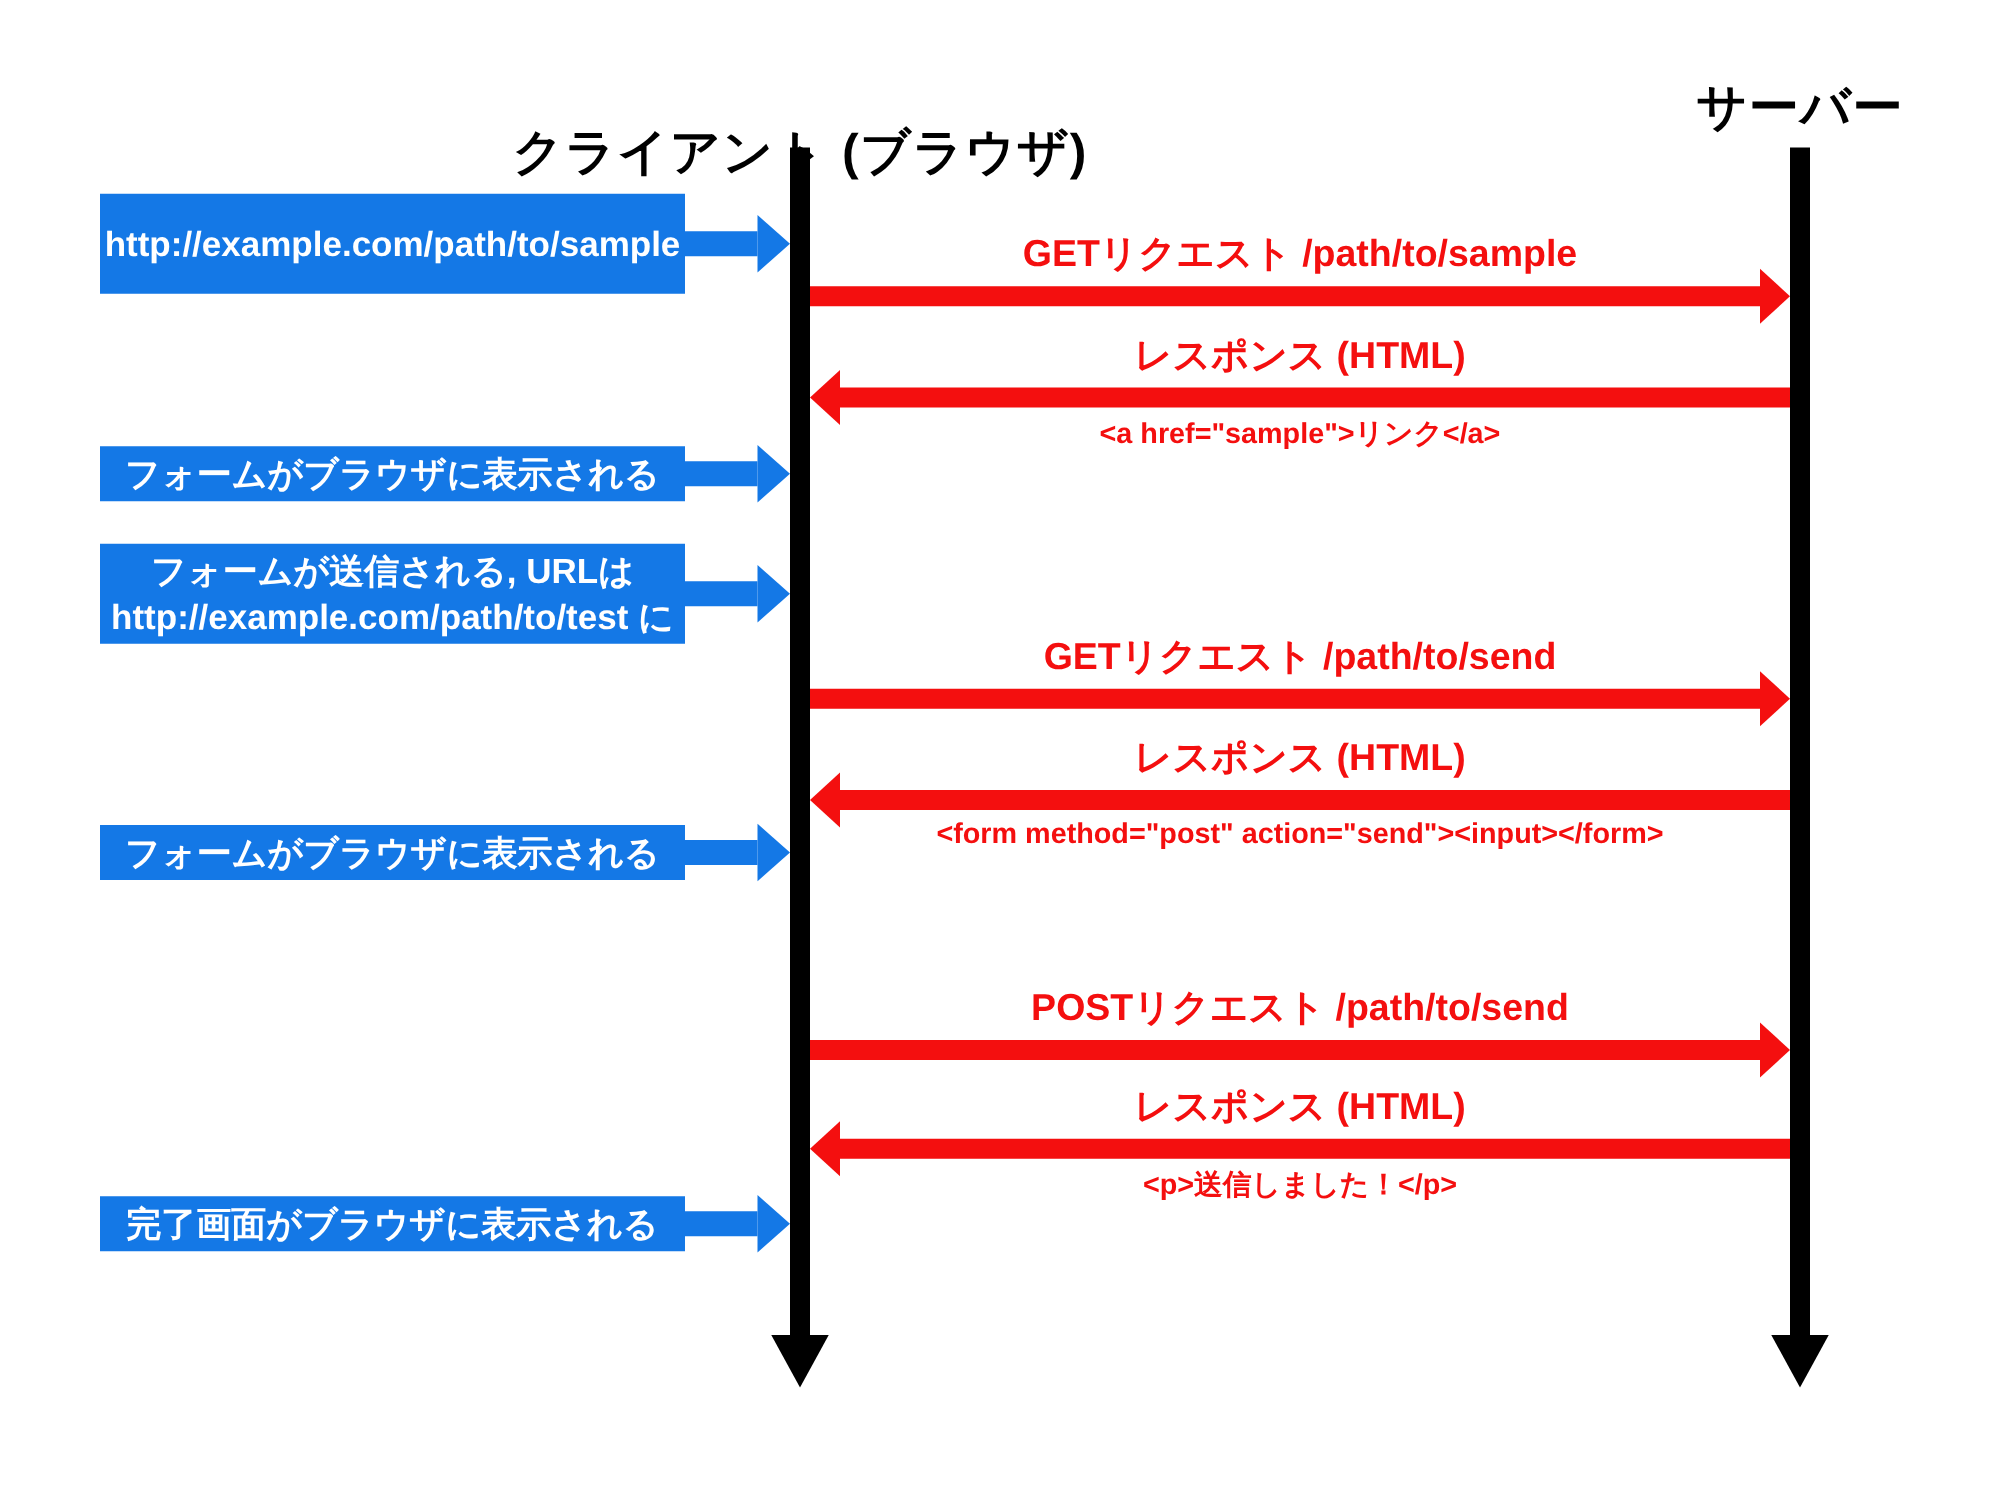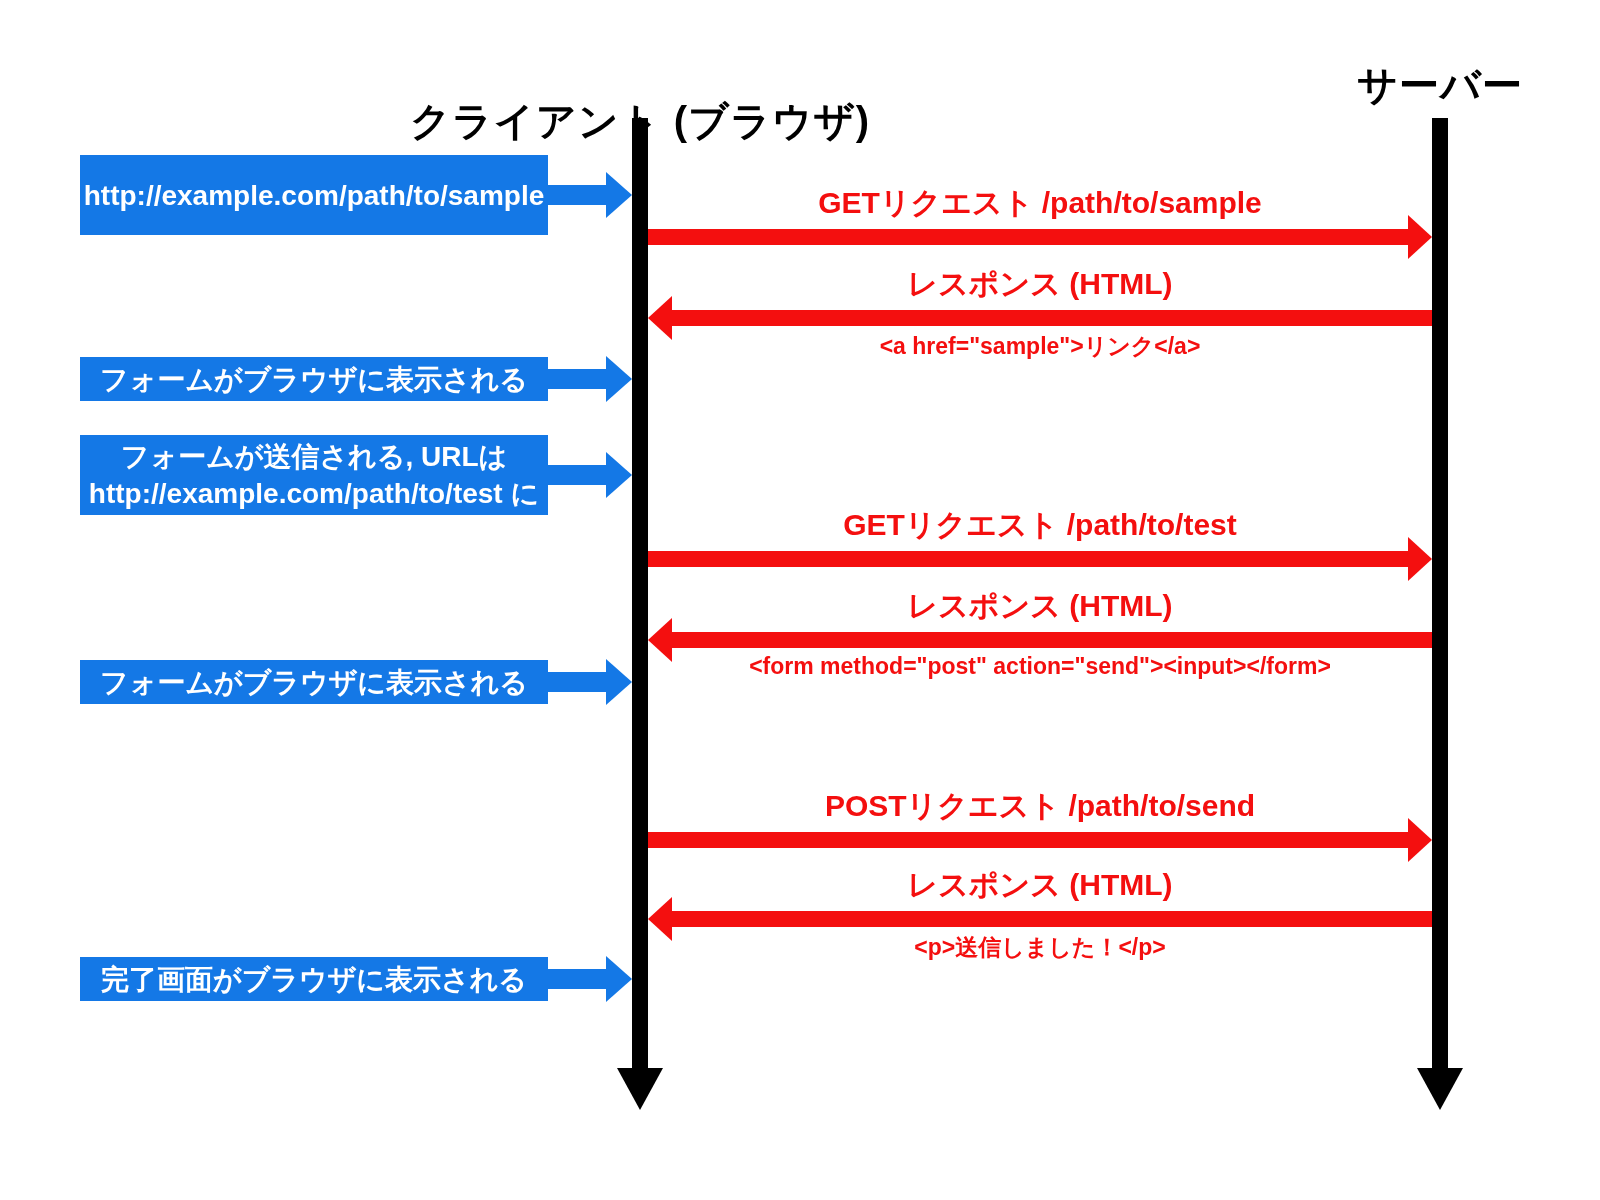--- a/index.html
+++ b/index.html
@@ -198,21 +198,21 @@
   <div class="message" style="top:318px">
     <div class="msg-label">レスポンス (HTML)</div>
     <div class="msg-arrow left">
       <div class="shaft"></div>
       <div class="head"></div>
     </div>
     <div class="msg-sublabel">&lt;a href="sample"&gt;リンク&lt;/a&gt;</div>
   </div>
 
   <div class="message" style="top:559px">
-    <div class="msg-label">GETリクエスト /path/to/test</div>
+    <div class="msg-label">GETリクエスト /path/to/send</div>
     <div class="msg-arrow right">
       <div class="shaft"></div>
       <div class="head"></div>
     </div>
   </div>
 
   <div class="message" style="top:640px">
     <div class="msg-label">レスポンス (HTML)</div>
     <div class="msg-arrow left">
       <div class="shaft"></div>

